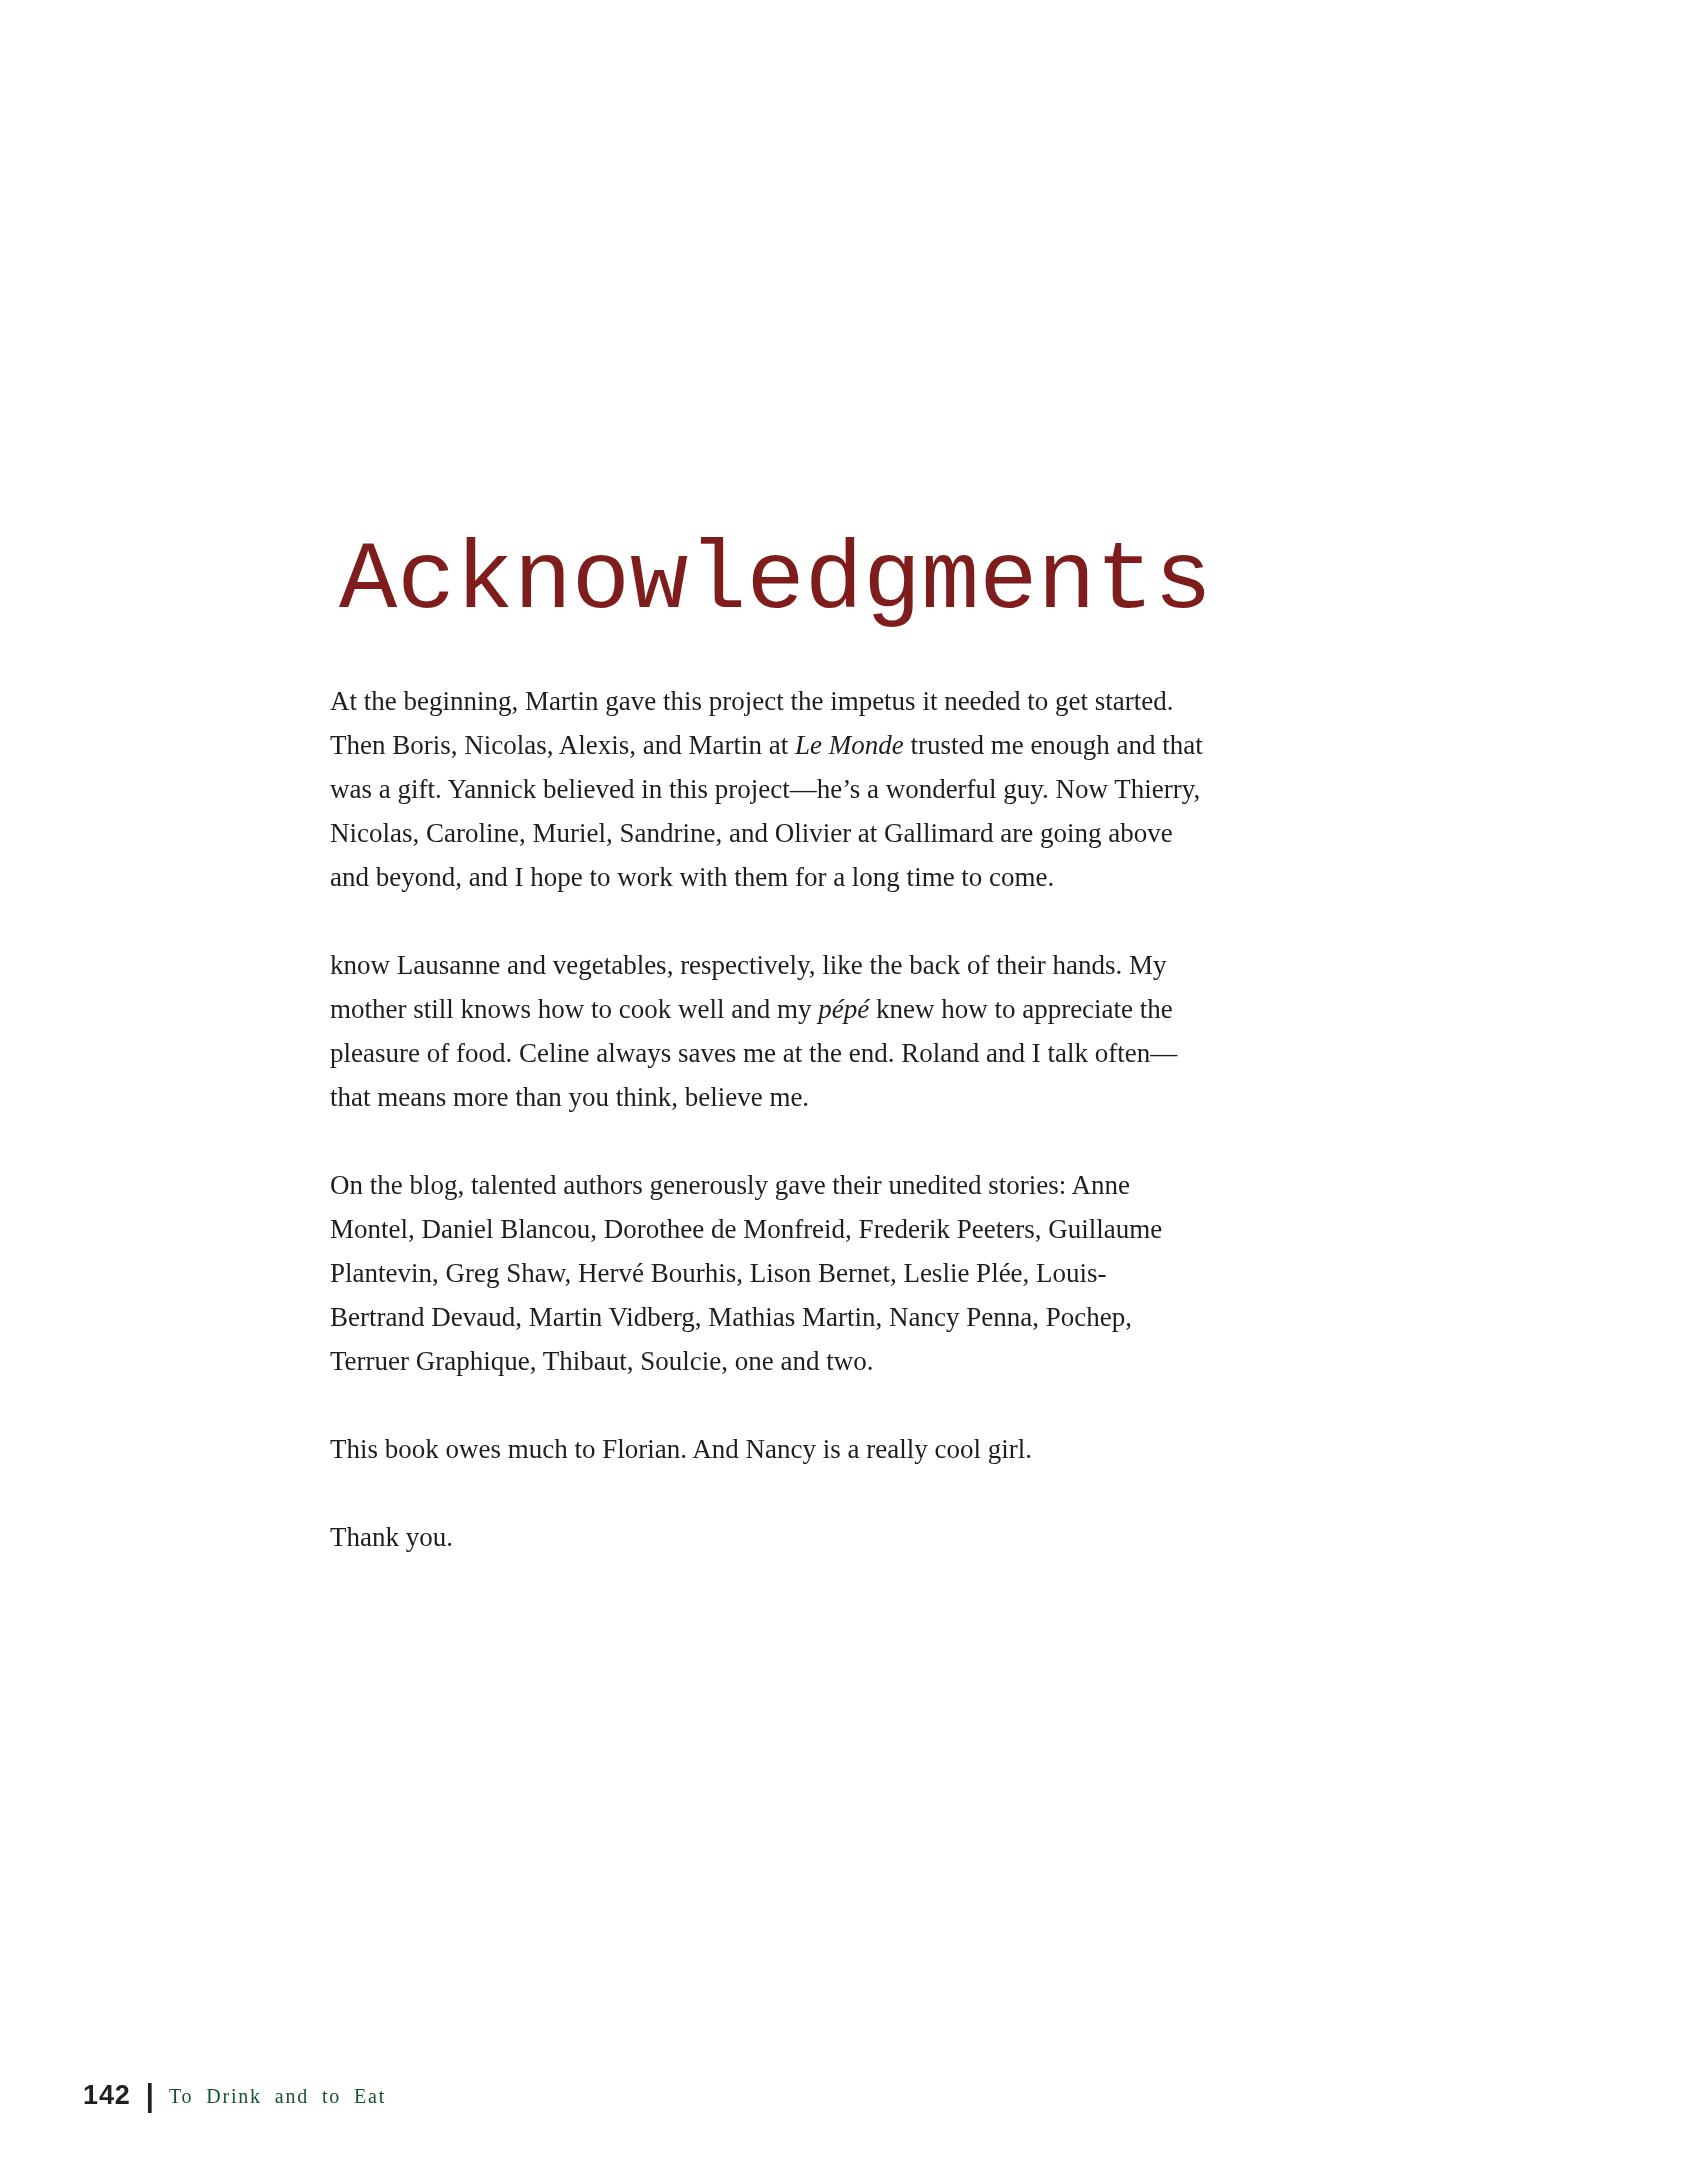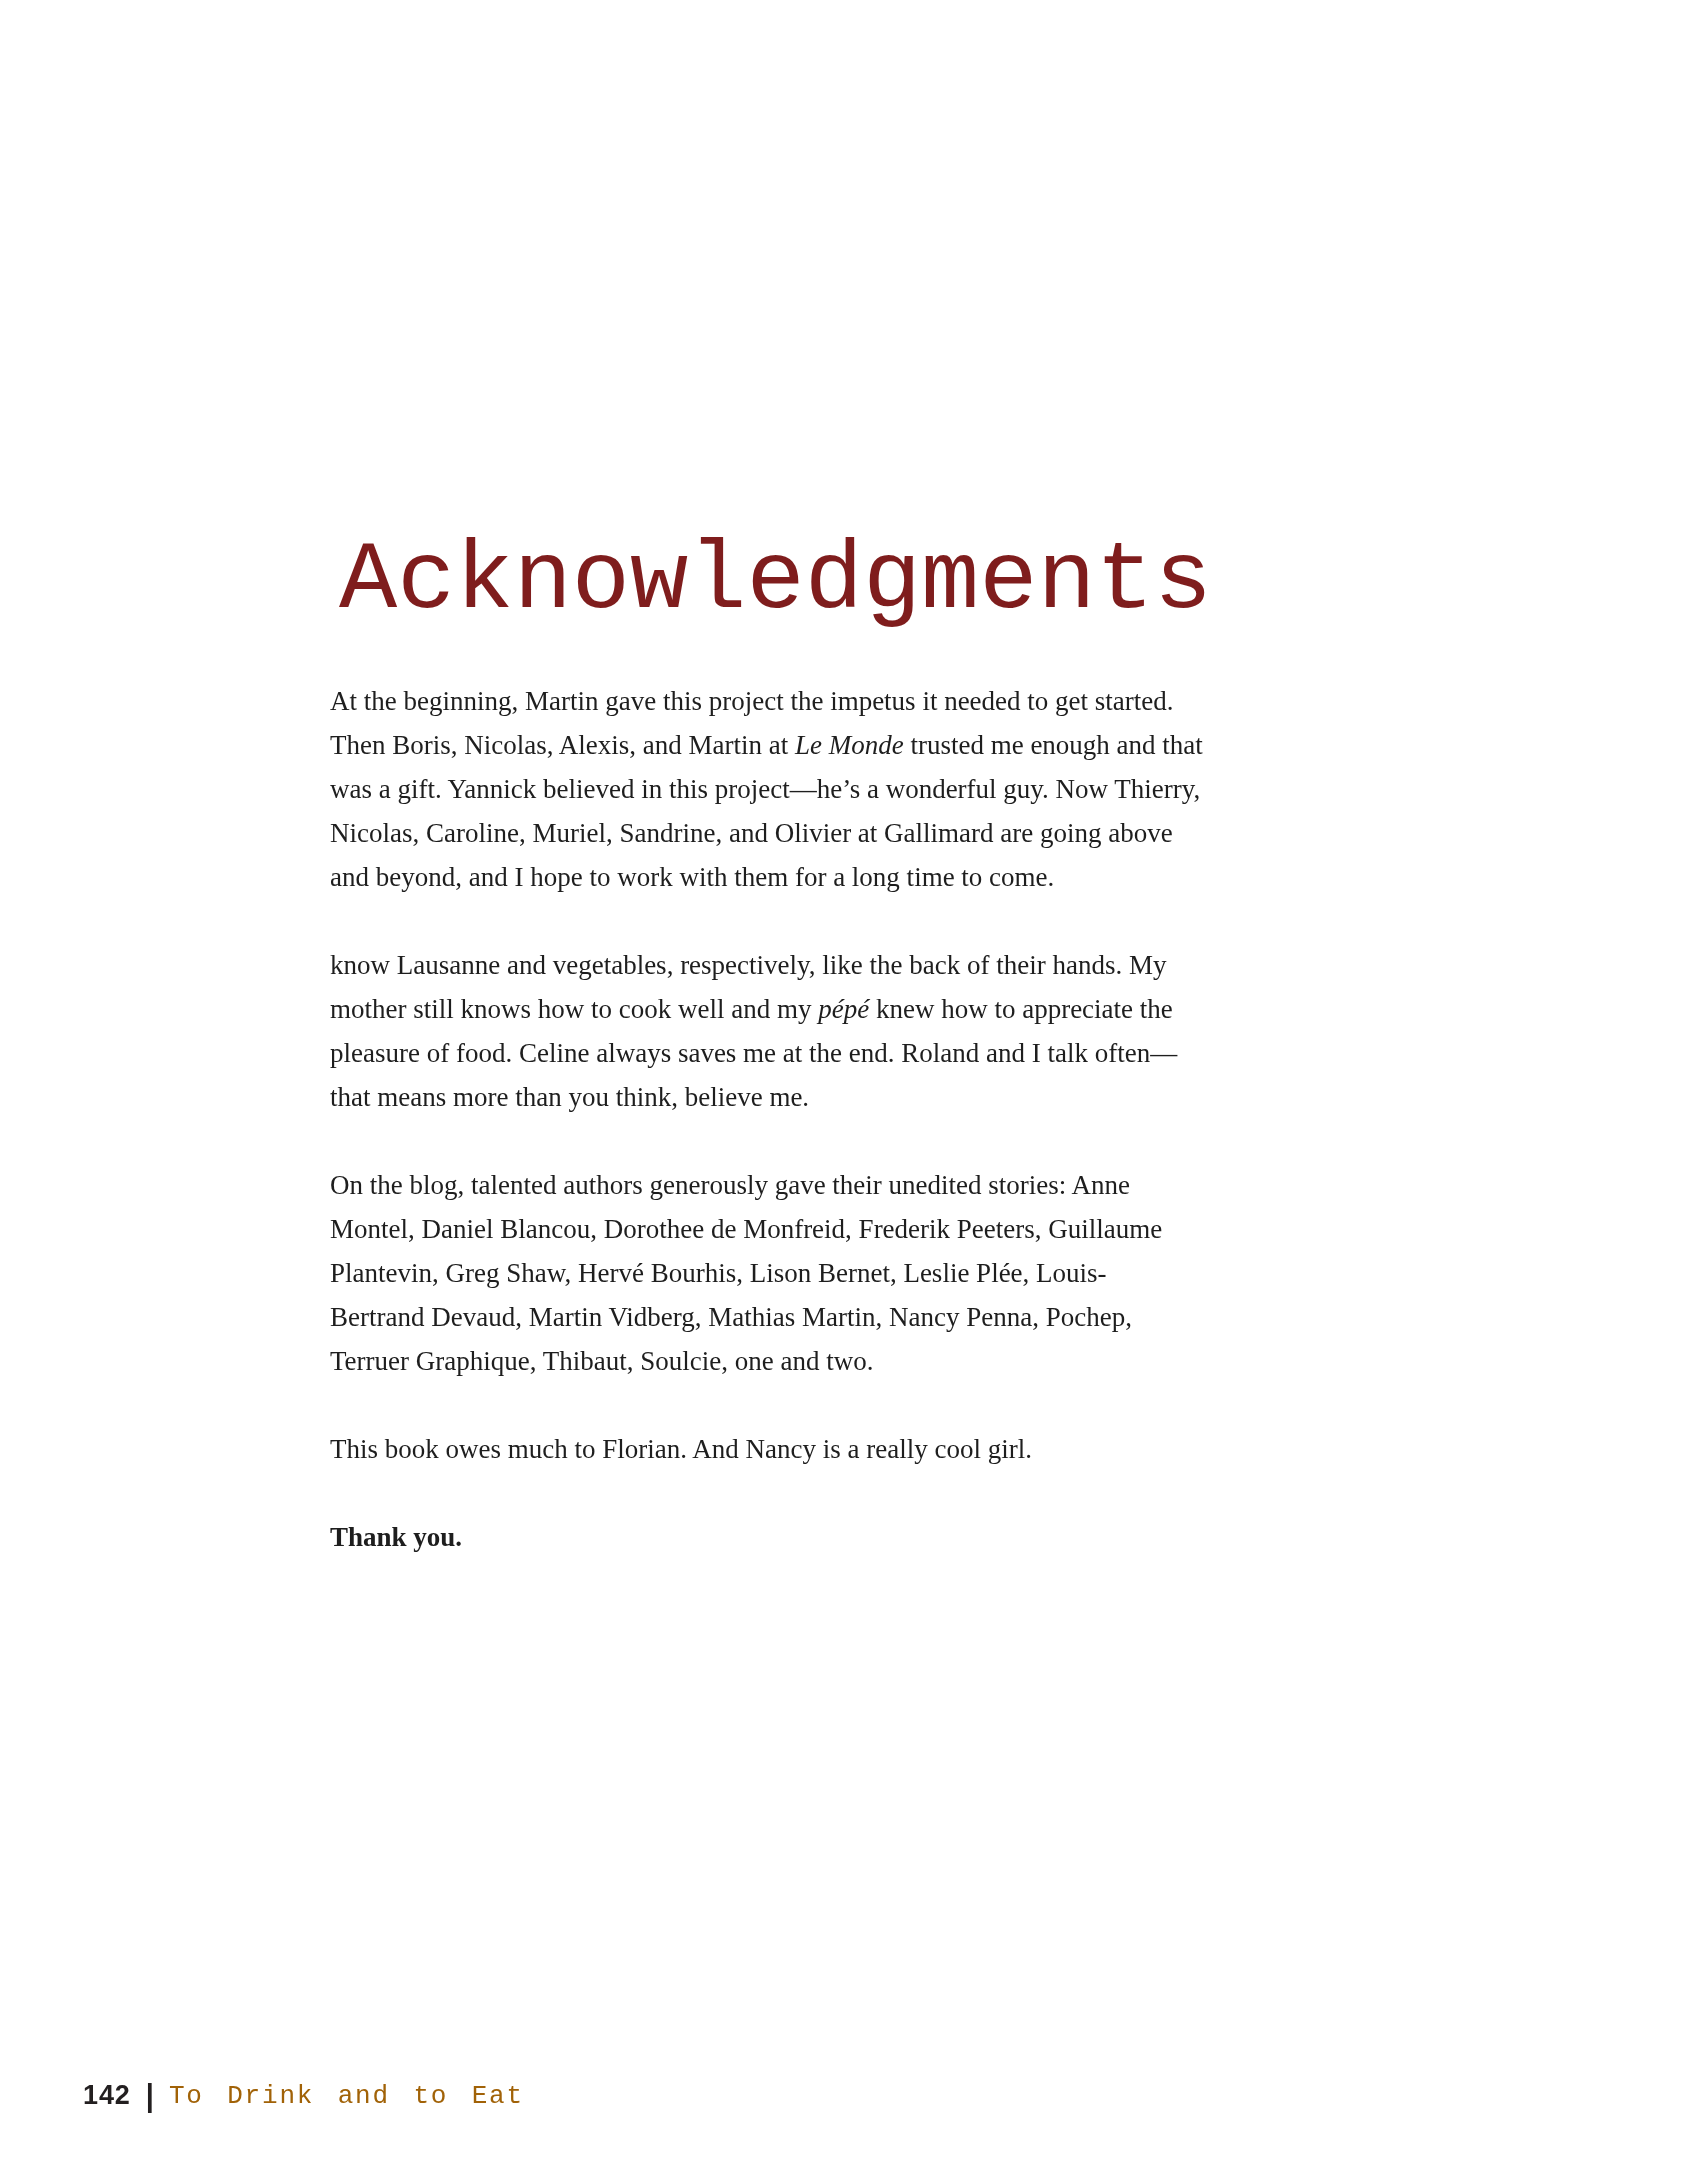--- a/index.html
+++ b/index.html
@@ -26,21 +26,21 @@
   .body-text {
     position: absolute;
     left: 330px;
     top: 679px;
     width: 1124px;
     font-size: 27px;
     line-height: 44px;
     color: #1e1e1e;
   }
   .paragraph { margin: 0 0 44px 0; }
-  .paragraph:last-child { margin-bottom: 16px; font-weight: bold; }
+  .paragraph:last-child { margin-bottom: 16px; }
   .line { white-space: nowrap; }
   .line em { font-style: italic; }
   .footer {
     position: absolute;
     left: 83px;
     top: 2079px;
     display: flex;
     align-items: center;
   }
   .footer-page-number {
@@ -52,23 +52,23 @@
   }
   .footer-separator {
     font-family: "Liberation Sans", sans-serif;
     font-weight: 700;
     font-size: 29px;
     color: #231f20;
     margin: 0 15px 0 15px;
     transform: scaleY(1.08);
   }
   .footer-book-title {
-    font-family: Liberation Mono, monospace;
-    font-size: 26px;
-    color: #a16207;
+    font-family: Liberation Serif, serif;
+    font-size: 20px;
+    color: #14532d;
     letter-spacing: 1.8px;
     word-spacing: 6.1px;
     padding-top: 1.8px;
   }
 </style>
 </head>
 <body style="background: rgb(255, 255, 255);">
 
 <h1 class="page-title" style="color: #7f1d1d; font-family: Liberation Mono, monospace;">Acknowledgments</h1>
 

